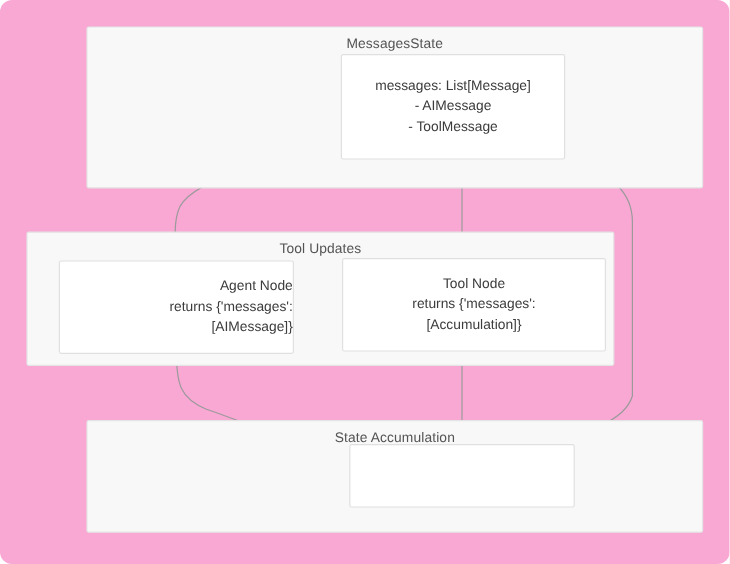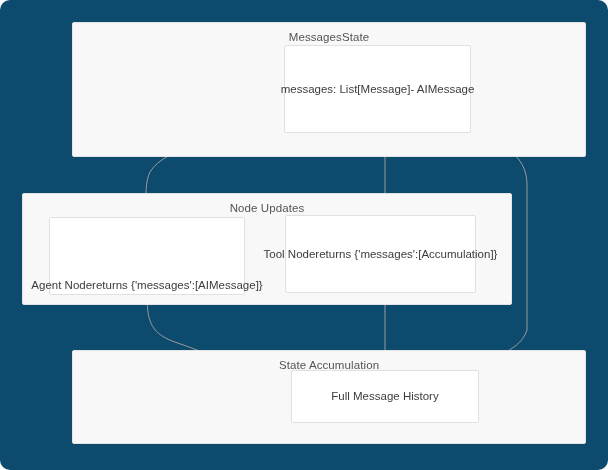--- a/index.html
+++ b/index.html
@@ -4,21 +4,21 @@
 <style>
   html, body {
     margin: 0;
     padding: 0;
     background: #ffffff;
   }
   #canvas {
     position: relative;
     width: 608px;
     height: 470px;
-    background: #0c4a6e;
+    background: #f9a8d4;
     border-radius: 10px;
     overflow: hidden;
     font-family: "Liberation Sans", sans-serif;
   }
   #edges {
     position: absolute;
     left: 0;
     top: 0;
     width: 608px;
     height: 470px;
@@ -41,41 +41,41 @@
     color: #545454;
     letter-spacing: 0.1px;
   }
   .node {
     position: absolute;
     background: #ffffff;
     border: 1px solid #e0e0e0;
     border-radius: 2px;
     box-sizing: border-box;
     display: flex;
-    flex-direction: row;
+    flex-direction: column;
     align-items: center;
     justify-content: center;
     font-size: 11.5px;
     color: #3c3c3c;
     line-height: 17px;
     text-align: center;
   }
   .node .ln {
     display: block;
     white-space: nowrap;
   }
 
   
   #cluster-state      { left: 72px;  top: 22px;  width: 514px; height: 135px; }
   #cluster-nodes      { left: 22px;  top: 193px; width: 490px; height: 112px; }
   #cluster-accum      { left: 72px;  top: 350px; width: 514px; height: 94px;  }
 
   #node-messagesstate { left: 284px; top: 45px;  width: 187px; height: 88px; }
   #node-agent         { left: 49px;  top: 217px; width: 196px; height: 78px; align-items: flex-end; }
-  #node-tool          { left: 285px; top: 215px; width: 191px; height: 78px; }
+  #node-tool          { left: 285px; top: 215px; width: 220px; height: 78px; }
   #node-history       { left: 291px; top: 370px; width: 188px; height: 53px; }
 </style>
 </head>
 <body>
 
 <div id="canvas">
 
   <svg id="edges" viewBox="0 0 608 470" width="608" height="470">
     <defs>
       <marker id="arrow" viewBox="0 0 10 10" refX="8.5" refY="5" markerWidth="6" markerHeight="6" orient="auto-start-reverse">
@@ -92,41 +92,41 @@
     <path d="M 385 293 L 385 366" fill="none" stroke="#9a9a9a" stroke-width="1" marker-end="url(#arrow)"></path>
 
     <path d="M 450 368 C 490 360, 520 352, 527 330 L 527 185 C 527 160, 510 146, 478 134" fill="none" stroke="#9a9a9a" stroke-width="1" marker-end="url(#arrow)"></path>
   </svg>
 
   <div class="cluster" id="cluster-state">
     <div class="cluster-title">MessagesState</div>
   </div>
 
   <div class="cluster" id="cluster-nodes">
-    <div class="cluster-title">Node Updates</div>
+    <div class="cluster-title">Tool Updates</div>
   </div>
 
   <div class="cluster" id="cluster-accum">
     <div class="cluster-title">State Accumulation</div>
   </div>
 
   <div class="node" id="node-messagesstate">
     <span class="ln">messages: List[Message]</span>
     <span class="ln">- AIMessage</span>
+    <span class="ln">- ToolMessage</span>
   </div>
 
   <div class="node" id="node-agent">
     <span class="ln">Agent Node</span>
     <span class="ln">returns {'messages':</span>
     <span class="ln">[AIMessage]}</span>
   </div>
 
   <div class="node" id="node-tool">
     <span class="ln">Tool Node</span>
     <span class="ln">returns {'messages':</span>
     <span class="ln">[Accumulation]}</span>
   </div>
 
   <div class="node" id="node-history">
-    <span class="ln">Full Message History</span>
   </div>
 
 </div>
 
 </body></html>

